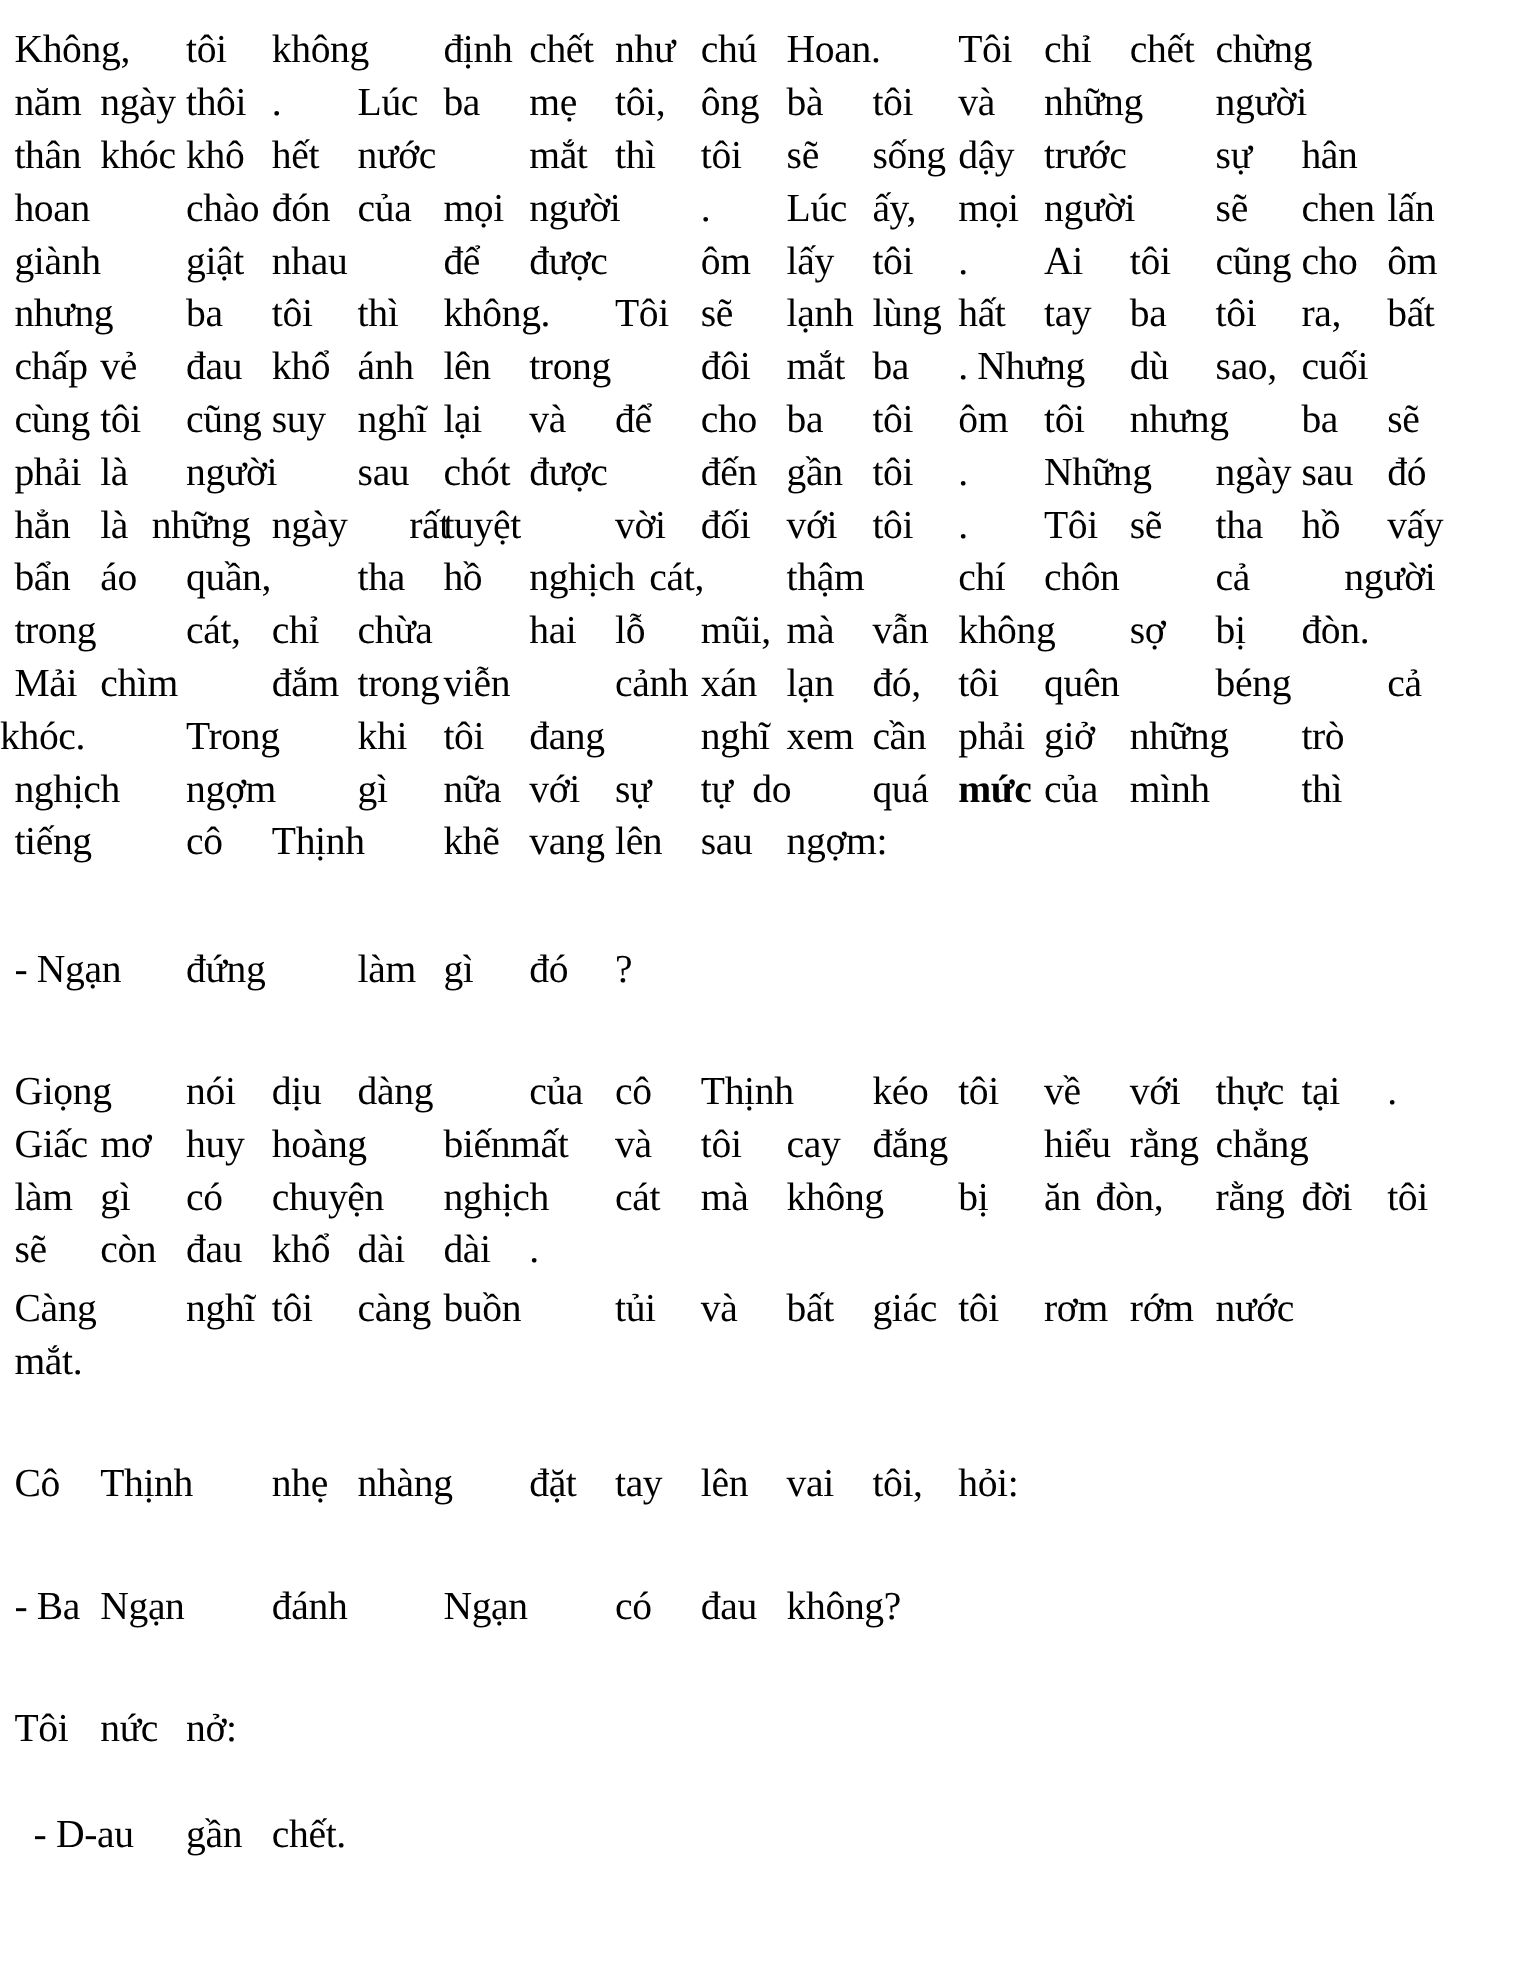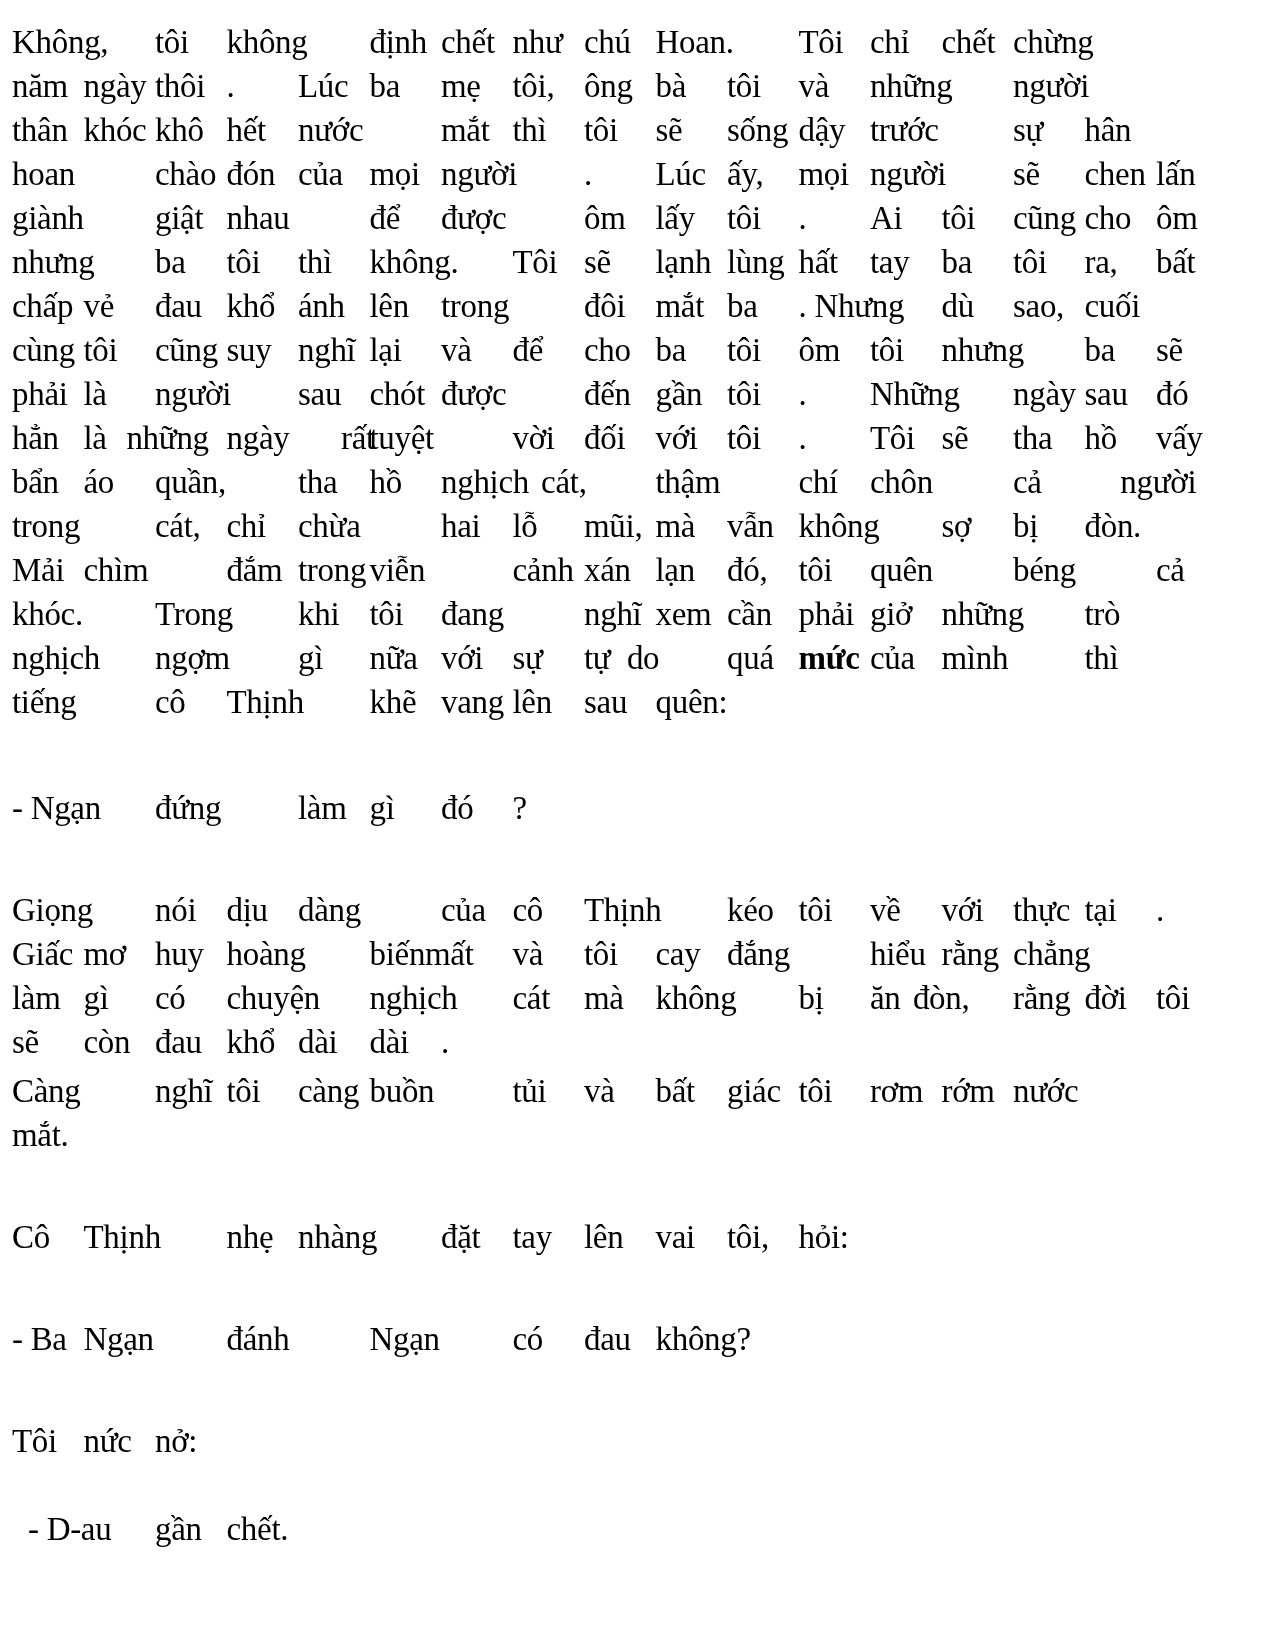--- a/index.html
+++ b/index.html
@@ -214,21 +214,21 @@
       <span class="w" style="left: 512.5px;">cảnh</span>
       <span class="w" style="left: 584px;">xán</span>
       <span class="w" style="left: 655.5px;">lạn</span>
       <span class="w" style="left: 727px;">đó,</span>
       <span class="w" style="left: 798.5px;">tôi</span>
       <span class="w" style="left: 870px;">quên</span>
       <span class="w" style="left: 1013px;">béng</span>
       <span class="w" style="left: 1156px;">cả</span>
     </div>
     <div class="line" style="top: 594px;">
-      <span class="w" style="left: 12px;">khóc.</span>
+      <span class="w" style="left: 0;">khóc.</span>
       <span class="w" style="left: 155px;">Trong</span>
       <span class="w" style="left: 298px;">khi</span>
       <span class="w" style="left: 369.5px;">tôi</span>
       <span class="w" style="left: 441px;">đang</span>
       <span class="w" style="left: 584px;">nghĩ</span>
       <span class="w" style="left: 655.5px;">xem</span>
       <span class="w" style="left: 727px;">cần</span>
       <span class="w" style="left: 798.5px;">phải</span>
       <span class="w" style="left: 870px;">giở</span>
       <span class="w" style="left: 941.5px;">những</span>
@@ -250,21 +250,21 @@
       <span class="w" style="left: 1084.5px;">thì</span>
     </div>
     <div class="line" style="top: 682px;">
       <span class="w" style="left: 12px;">tiếng</span>
       <span class="w" style="left: 155px;">cô</span>
       <span class="w" style="left: 226.5px;">Thịnh</span>
       <span class="w" style="left: 369.5px;">khẽ</span>
       <span class="w" style="left: 441px;">vang</span>
       <span class="w" style="left: 512.5px;">lên</span>
       <span class="w" style="left: 584px;">sau</span>
-      <span class="w" style="left: 655.5px;">quên:</span>
+      <span class="w" style="left: 655.5px;">ngợm:</span>
     </div>
     <div class="line" style="top: 788px;">
       <span class="w" style="left: 12px;">- Ngạn</span>
       <span class="w" style="left: 155px;">đứng</span>
       <span class="w" style="left: 298px;">làm</span>
       <span class="w" style="left: 369.5px;">gì</span>
       <span class="w" style="left: 441px;">đó</span>
       <span class="w" style="left: 512.5px;">?</span>
     </div>
     <div class="line" style="top: 890px;">

